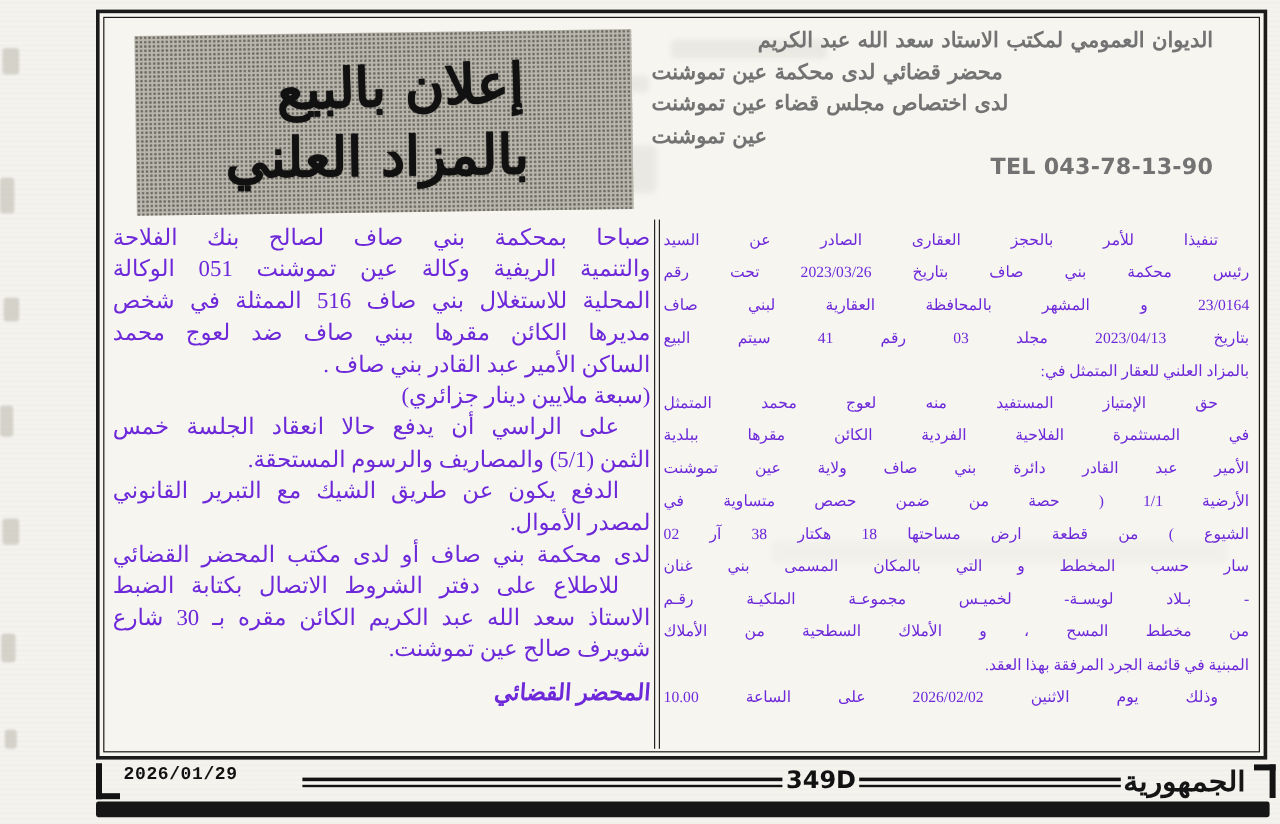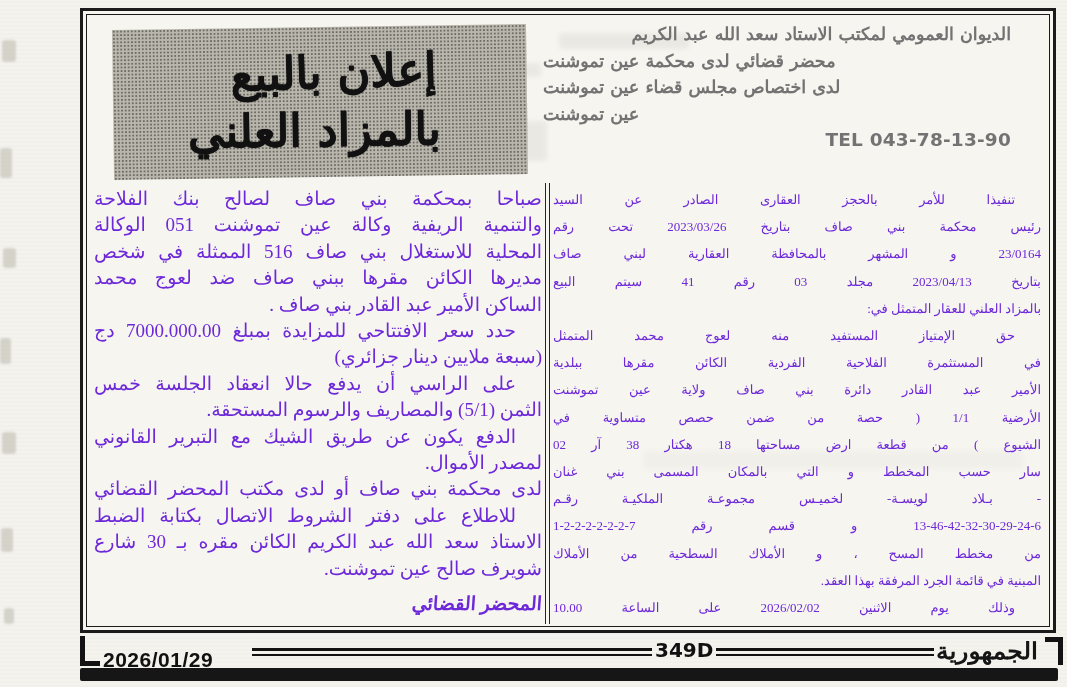--- a/index.html
+++ b/index.html
@@ -64,22 +64,22 @@
     margin-top:9px;font-weight:900;font-size:19px;text-align:right;
     transform:skewX(-4deg);
   }
 
   
   .corner-l{position:absolute;left:80px;top:636px;width:15px;height:25px;
     border-left:5px solid #131313;border-bottom:5px solid #131313;}
   .corner-r{position:absolute;left:1045px;top:637px;width:13px;height:23px;
     border-right:5px solid #131313;border-top:5px solid #131313;}
   .f-date{position:absolute;left:103px;top:637px;
-    font-family:Liberation Sans, sans-serif;
-    font-weight:bold;font-size:21px;color:#111;letter-spacing:0.5px;margin-top:11px;}
+    font-family:Liberation Mono, monospace;
+    font-weight:bold;font-size:15px;color:#111;letter-spacing:0.5px;}
   .f-rule{position:absolute;top:648px;height:3px;
     border-top:3px solid #131313;border-bottom:2px solid #131313;}
   .rule1{left:252px;width:400px;}
   .rule2{left:716px;width:218px;}
   .f-ref{position:absolute;left:655px;top:638px;
     font-family:"DejaVu Sans","Liberation Sans",sans-serif;
     font-weight:bold;font-size:20px;color:#111;}
   .f-logo{position:absolute;left:936px;top:637px;direction:rtl;
     font-weight:900;font-size:25px;color:#151515;letter-spacing:-1px;
     transform:scaleY(0.92);}
@@ -132,33 +132,31 @@
       <div class="ln">23/0164 و المشهر بالمحافظة العقارية لبني صاف</div>
       <div class="ln">بتاريخ 2023/04/13 مجلد 03 رقم 41 سيتم البيع</div>
       <div class="ln end">بالمزاد العلني للعقار المتمثل في:</div>
       <div class="ln ind">حق الإمتياز المستفيد منه لعوج محمد المتمثل</div>
       <div class="ln">في المستثمرة الفلاحية الفردية الكائن مقرها ببلدية</div>
       <div class="ln">الأمير عبد القادر دائرة بني صاف ولاية عين تموشنت</div>
       <div class="ln">الأرضية 1/1 ( حصة من ضمن حصص متساوية في</div>
       <div class="ln">الشيوع ) من قطعة ارض مساحتها 18 هكتار 38 آر 02</div>
       <div class="ln">سار حسب المخطط و التي بالمكان المسمى بني غنان</div>
       <div class="ln">- بـلاد لويسـة- لخميـس مجموعـة الملكيـة رقـم</div>
-      <div class="ln">13-46-42-32-30-29-24-6 و قسم رقم 7-2-2-2-2-2-2-1</div>
       <div class="ln">من مخطط المسح ، و الأملاك السطحية من الأملاك</div>
       <div class="ln end">المبنية في قائمة الجرد المرفقة بهذا العقد.</div>
       <div class="ln ind">وذلك يوم الاثنين 2026/02/02 على الساعة 10.00</div>
     </div>
 
     <div class="col col-left">
       <div class="ln">صباحا بمحكمة بني صاف لصالح بنك الفلاحة</div>
       <div class="ln">والتنمية الريفية وكالة عين تموشنت 051 الوكالة</div>
       <div class="ln">المحلية للاستغلال بني صاف 516 الممثلة في شخص</div>
       <div class="ln">مديرها الكائن مقرها ببني صاف ضد لعوج محمد</div>
       <div class="ln end">الساكن الأمير عبد القادر بني صاف .</div>
-      <div class="ln ind">حدد سعر الافتتاحي للمزايدة بمبلغ 7000.000.00 دج</div>
       <div class="ln end">(سبعة ملايين دينار جزائري)</div>
       <div class="ln ind">على الراسي أن يدفع حالا انعقاد الجلسة خمس</div>
       <div class="ln end">الثمن (5/1) والمصاريف والرسوم المستحقة.</div>
       <div class="ln ind">الدفع يكون عن طريق الشيك مع التبرير القانوني</div>
       <div class="ln end">لمصدر الأموال.</div>
       <div class="ln">لدى محكمة بني صاف أو لدى مكتب المحضر القضائي</div>
       <div class="ln ind">للاطلاع على دفتر الشروط الاتصال بكتابة الضبط</div>
       <div class="ln">الاستاذ سعد الله عبد الكريم الكائن مقره بـ 30 شارع</div>
       <div class="ln end">شويرف صالح عين تموشنت.</div>
       <div class="sig">المحضر القضائي</div>

